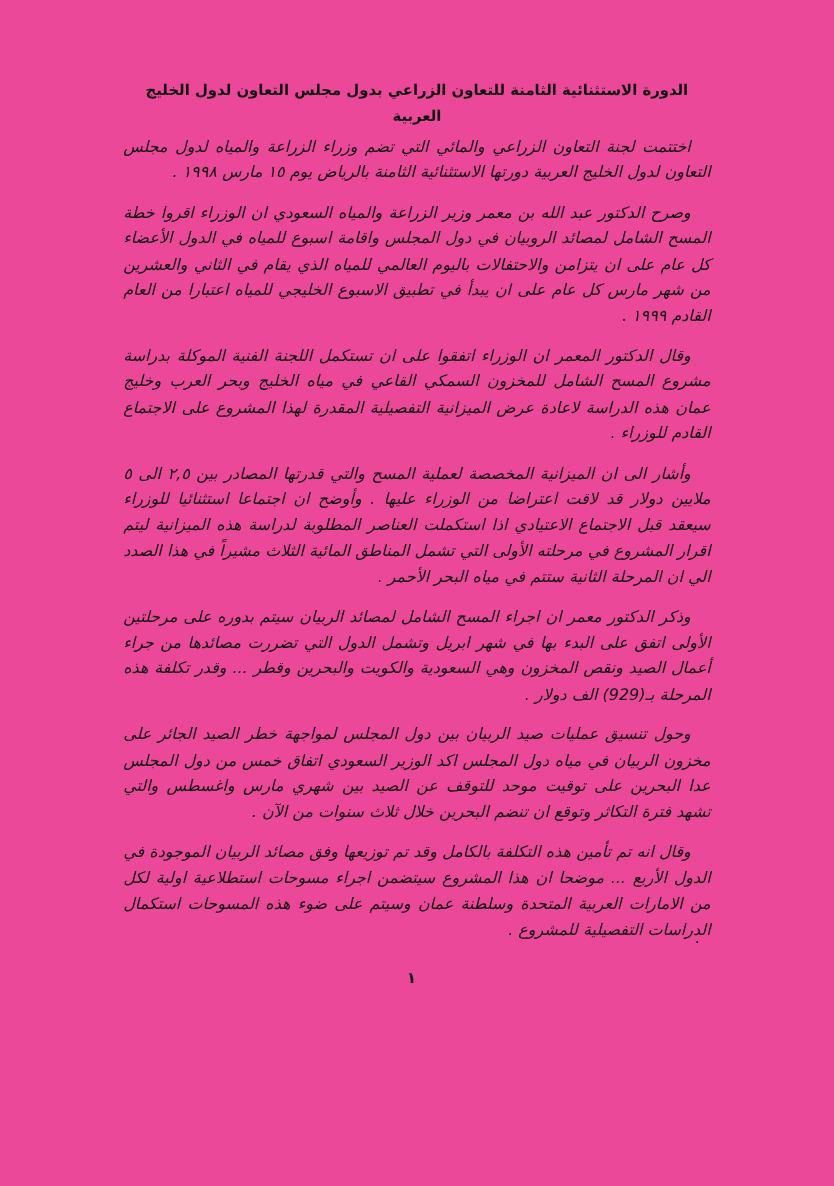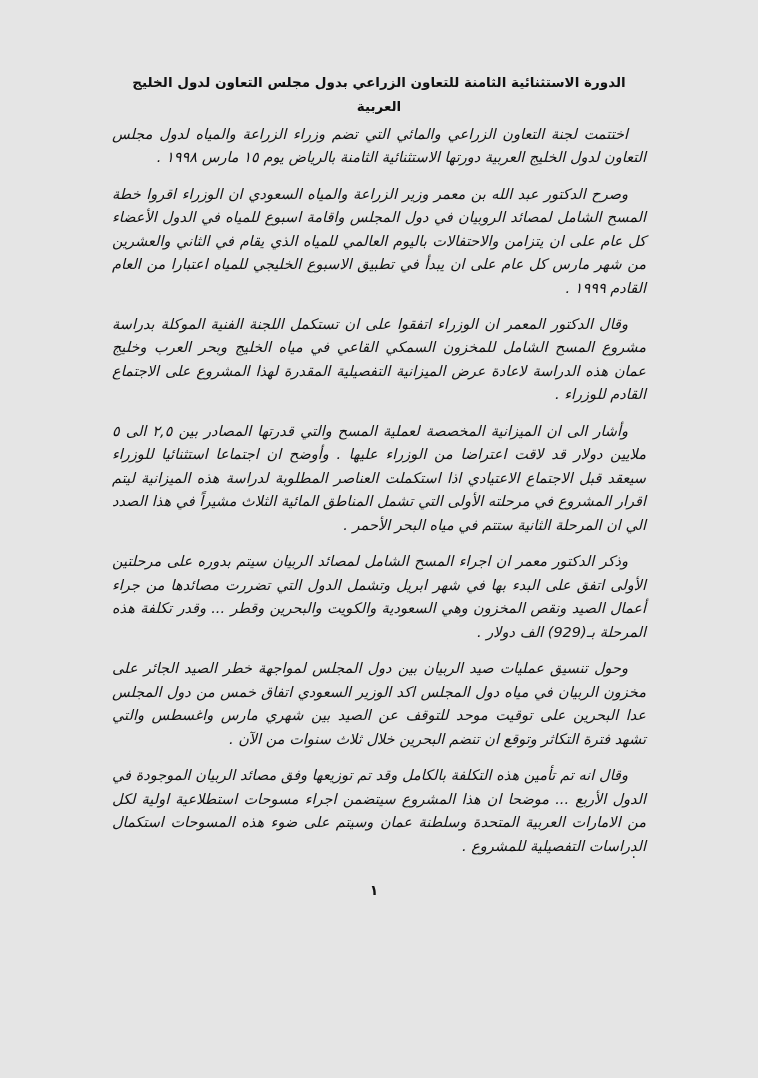--- a/index.html
+++ b/index.html
@@ -5,21 +5,21 @@
   html, body {
     margin: 0;
     padding: 0;
     background: #ffffff;
   }
   .page {
     position: relative;
     width: 758px;
     height: 1078px;
     margin: 0 auto;
-    background: #e5e5e5;
+    background: #ec4899;
     color: #111111;
     font-family: "DejaVu Sans", "DejaVu Serif", serif;
     direction: rtl;
     overflow: hidden;
   }
   .content {
     position: absolute;
     top: 70px;
     right: 112px;
     left: 112px;

